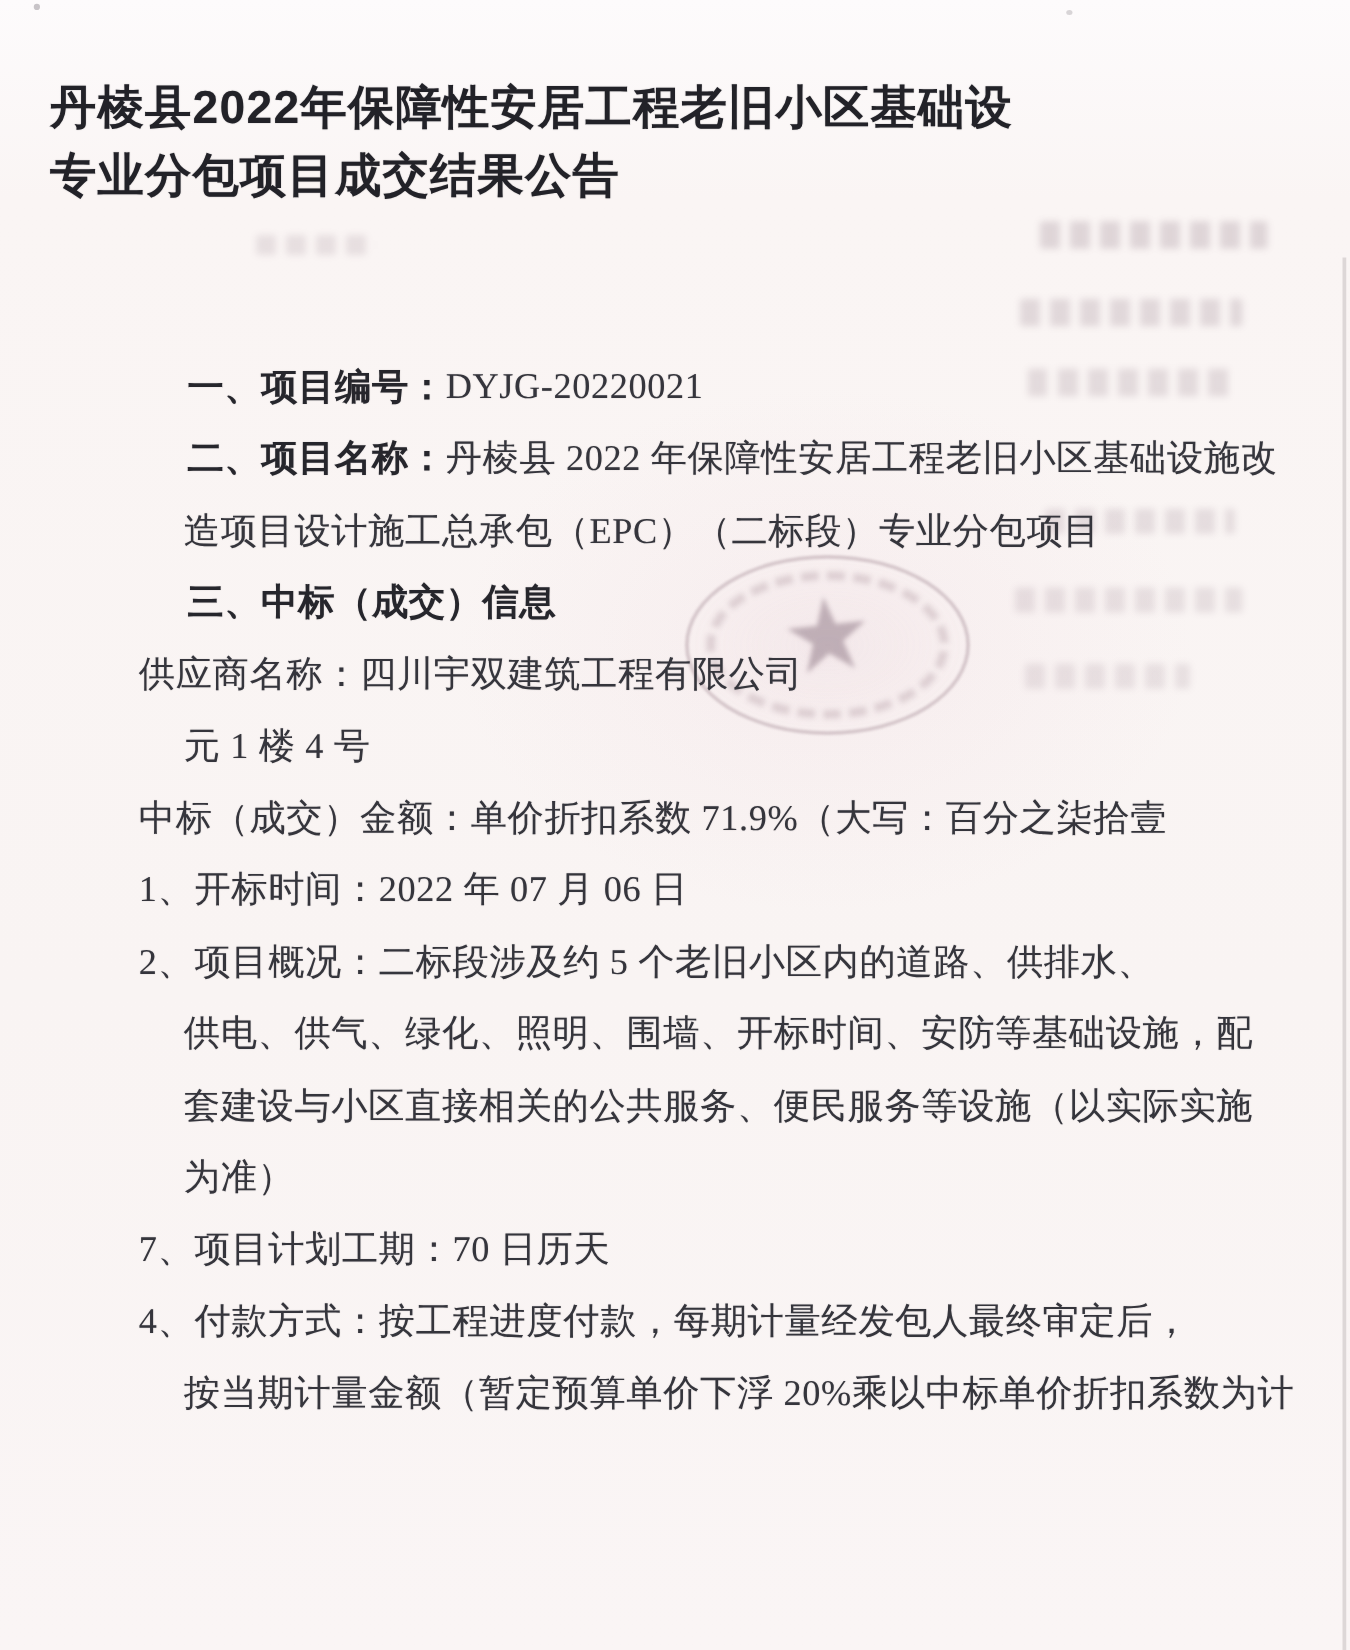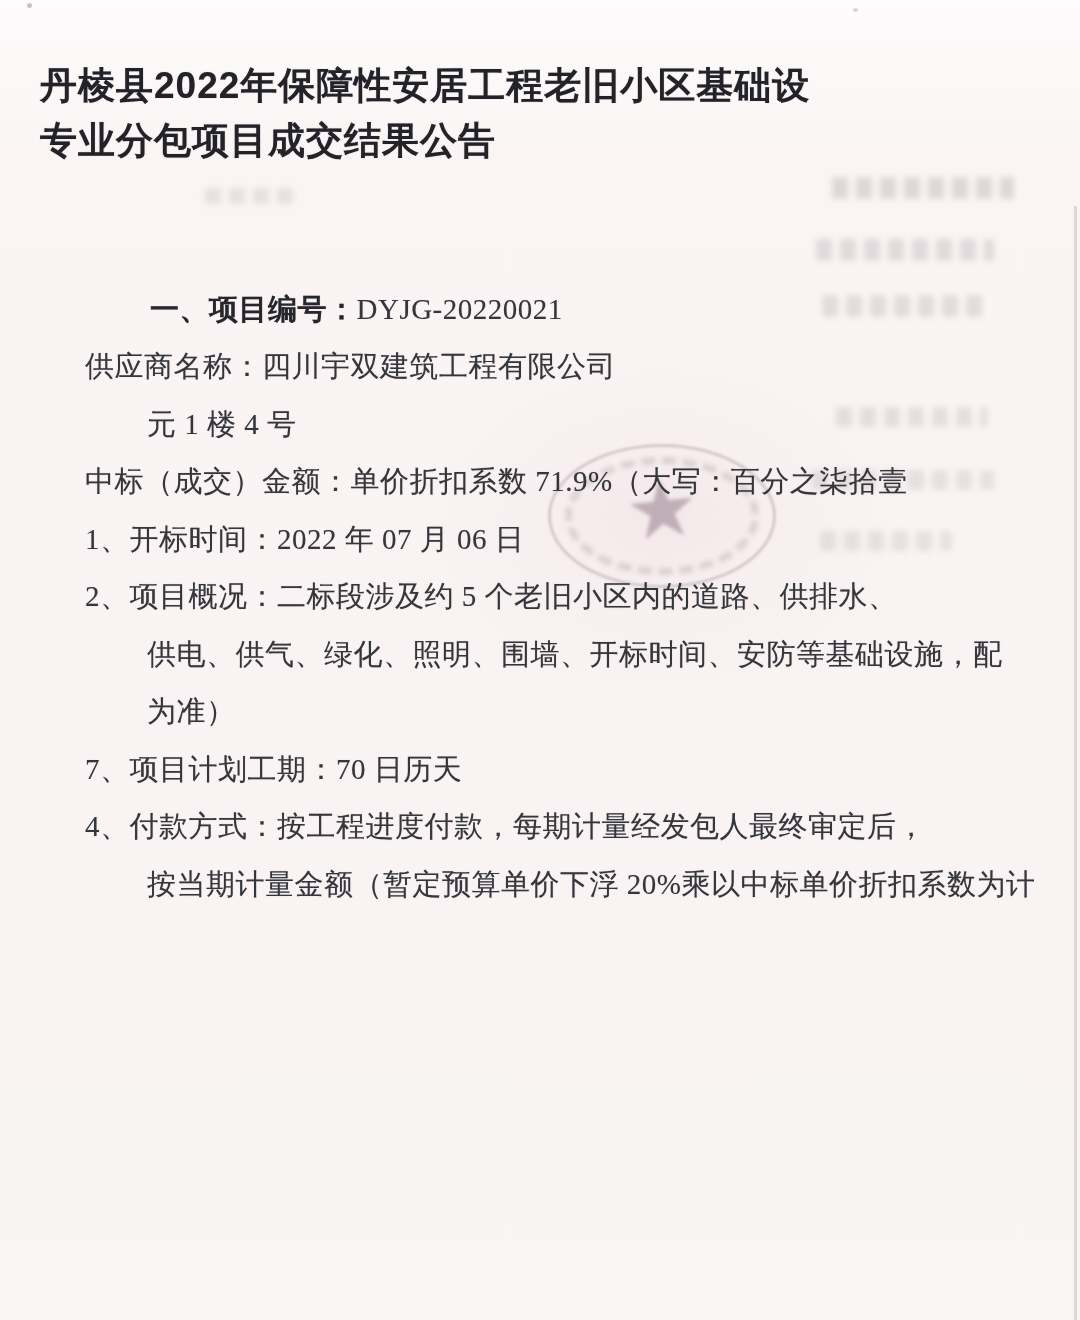--- a/index.html
+++ b/index.html
@@ -20,21 +20,21 @@
   }
   .title-line { height:55px; }
   .body-block {
     position:absolute; top:281px; left:0; width:1080px; z-index:3;
     color:#35353c; font-size:29px; letter-spacing:0.5px;
     text-shadow:0 0 1px rgba(53,53,60,0.30);
   }
   .bodyline { height:57.5px; display:flex; align-items:center; }
   .bodyline span { white-space:pre; }
   .indent-section { padding-left:150px; }
-  .indent-para    { padding-left:85px;text-align:right; }
+  .indent-para    { padding-left:111px;text-align:right; }
   .indent-flow    { padding-left:147px; }
   .seg-bold {
     font-family:"Liberation Sans", sans-serif; font-weight:700; color:#26262c;
   }
   
   .seal {
     position:absolute; left:548px; top:444px; width:222px; height:138px; z-index:1;
     border:3px solid rgba(176,152,162,0.45); border-radius:50%;
     filter:blur(1px);
     background:radial-gradient(ellipse at center, rgba(222,196,206,0.10), rgba(222,196,206,0) 75%);
@@ -89,39 +89,52 @@
   <div class="title-block">
     <div class="title-line">丹棱县2022年保障性安居工程老旧小区基础设</div>
     <div class="title-line">专业分包项目成交结果公告</div>
   </div>
 
   <div class="body-block">
       <div class="bodyline indent-section">
         <span class="seg-bold">一、项目编号：</span>
         <span>DYJG-20220021</span>
       </div>
+      <div class="bodyline indent-section">
+        <span class="seg-bold">二、项目名称：</span>
+        <span>丹棱县 2022 年保障性安居工程老旧小区基础设施改</span>
+      </div>
+      <div class="bodyline indent-flow">
+        <span>造项目设计施工总承包（EPC）（二标段）专业分包项目</span>
+      </div>
+      <div class="bodyline indent-section">
+        <span class="seg-bold">三、中标（成交）信息</span>
+      </div>
       <div class="bodyline indent-para">
         <span>供应商名称：四川宇双建筑工程有限公司</span>
       </div>
       <div class="bodyline indent-flow">
         <span>元 1 楼 4 号</span>
       </div>
       <div class="bodyline indent-para">
         <span>中标（成交）金额：单价折扣系数 71.9%（大写：百分之柒拾壹</span>
       </div>
       <div class="bodyline indent-para">
         <span>1、开标时间：2022 年 07 月 06 日</span>
       </div>
       <div class="bodyline indent-para">
         <span>2、项目概况：二标段涉及约 5 个老旧小区内的道路、供排水、</span>
       </div>
       <div class="bodyline indent-flow">
         <span>供电、供气、绿化、照明、围墙、开标时间、安防等基础设施，配</span>
       </div>
       <div class="bodyline indent-flow">
+        <span>套建设与小区直接相关的公共服务、便民服务等设施（以实际实施</span>
+      </div>
+      <div class="bodyline indent-flow">
         <span>为准）</span>
       </div>
       <div class="bodyline indent-para">
         <span>7、项目计划工期：70 日历天</span>
       </div>
       <div class="bodyline indent-para">
         <span>4、付款方式：按工程进度付款，每期计量经发包人最终审定后，</span>
       </div>
       <div class="bodyline indent-flow">
         <span>按当期计量金额（暂定预算单价下浮 20%乘以中标单价折扣系数为计</span>

